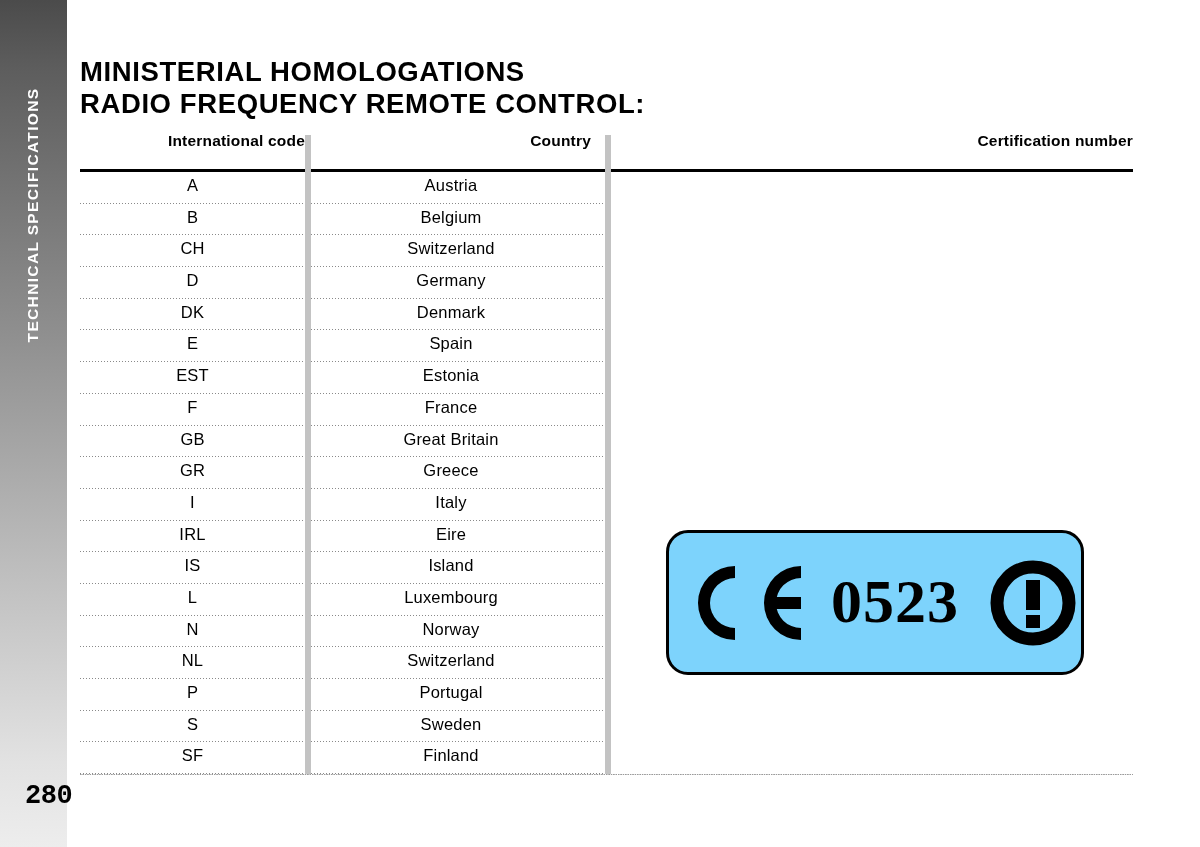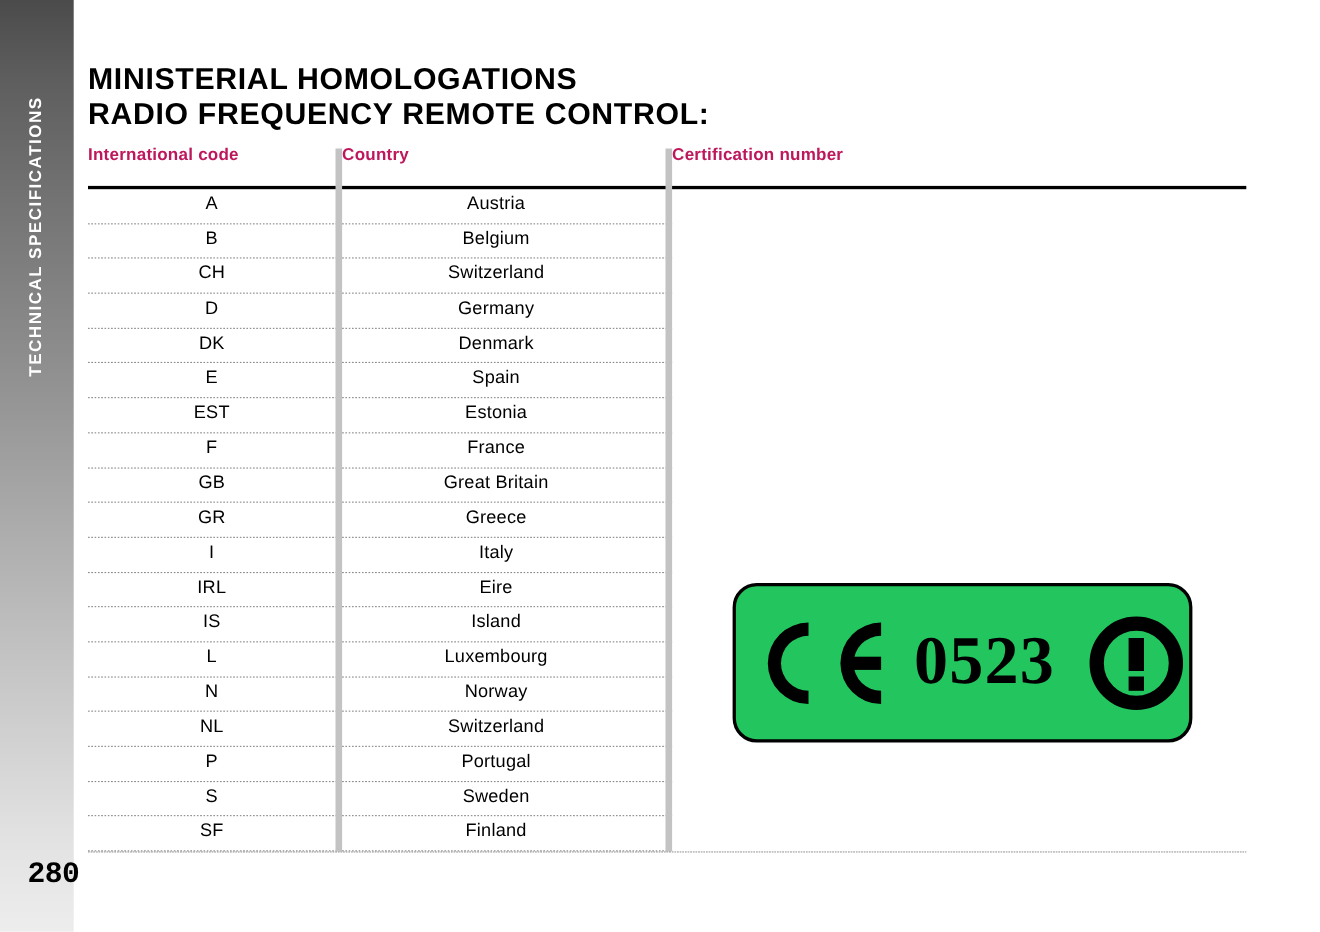--- a/index.html
+++ b/index.html
@@ -104,25 +104,25 @@
     width: 1053px;
   }
 
   .thead {
     position: relative;
     height: 30px;
   }
   .th {
     position: absolute;
     top: 0;
-    color: #be185d;
+    color: #000000;
     font-family: "Liberation Sans Narrow", "Liberation Sans", sans-serif;
     font-size: 15.5px;
     font-weight: bold;
-    text-align: left;
+    text-align: right;
     letter-spacing: 0.2px;
   }
   .th-code    { left: 0px;   width: 225px; }
   .th-country { left: 231px; width: 280px; }
   .th-cert    { left: 531px; width: 522px; }
 
   .head-rule {
     position: absolute;
     left: 0;
     top: 37px;
@@ -189,21 +189,21 @@
 
   
   .ce-badge {
     position: absolute;
     left: 586px;
     top: 398px;
     width: 418px;
     height: 145px;
     border: 3px solid #000000;
     border-radius: 22px;
-    background: #22c55e;
+    background: #7dd3fc;
     box-sizing: border-box;
   }
   .ce-inner {
     position: absolute;
     left: 0; top: 0; right: 0; bottom: 0;
     display: flex;
     align-items: center;
     justify-content: flex-start;
     padding-left: 20px;
     gap: 0px;

